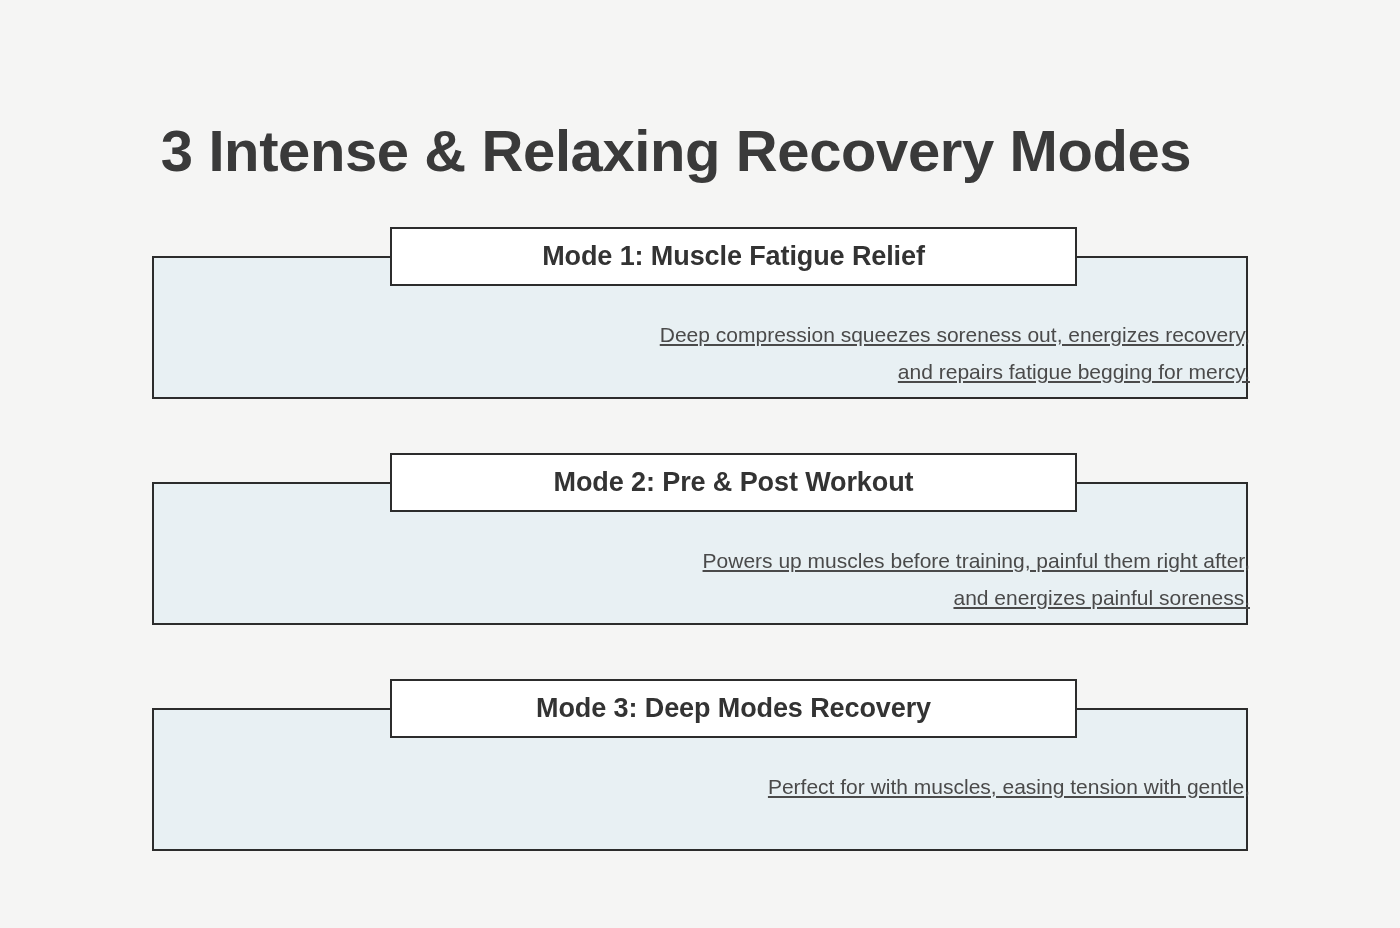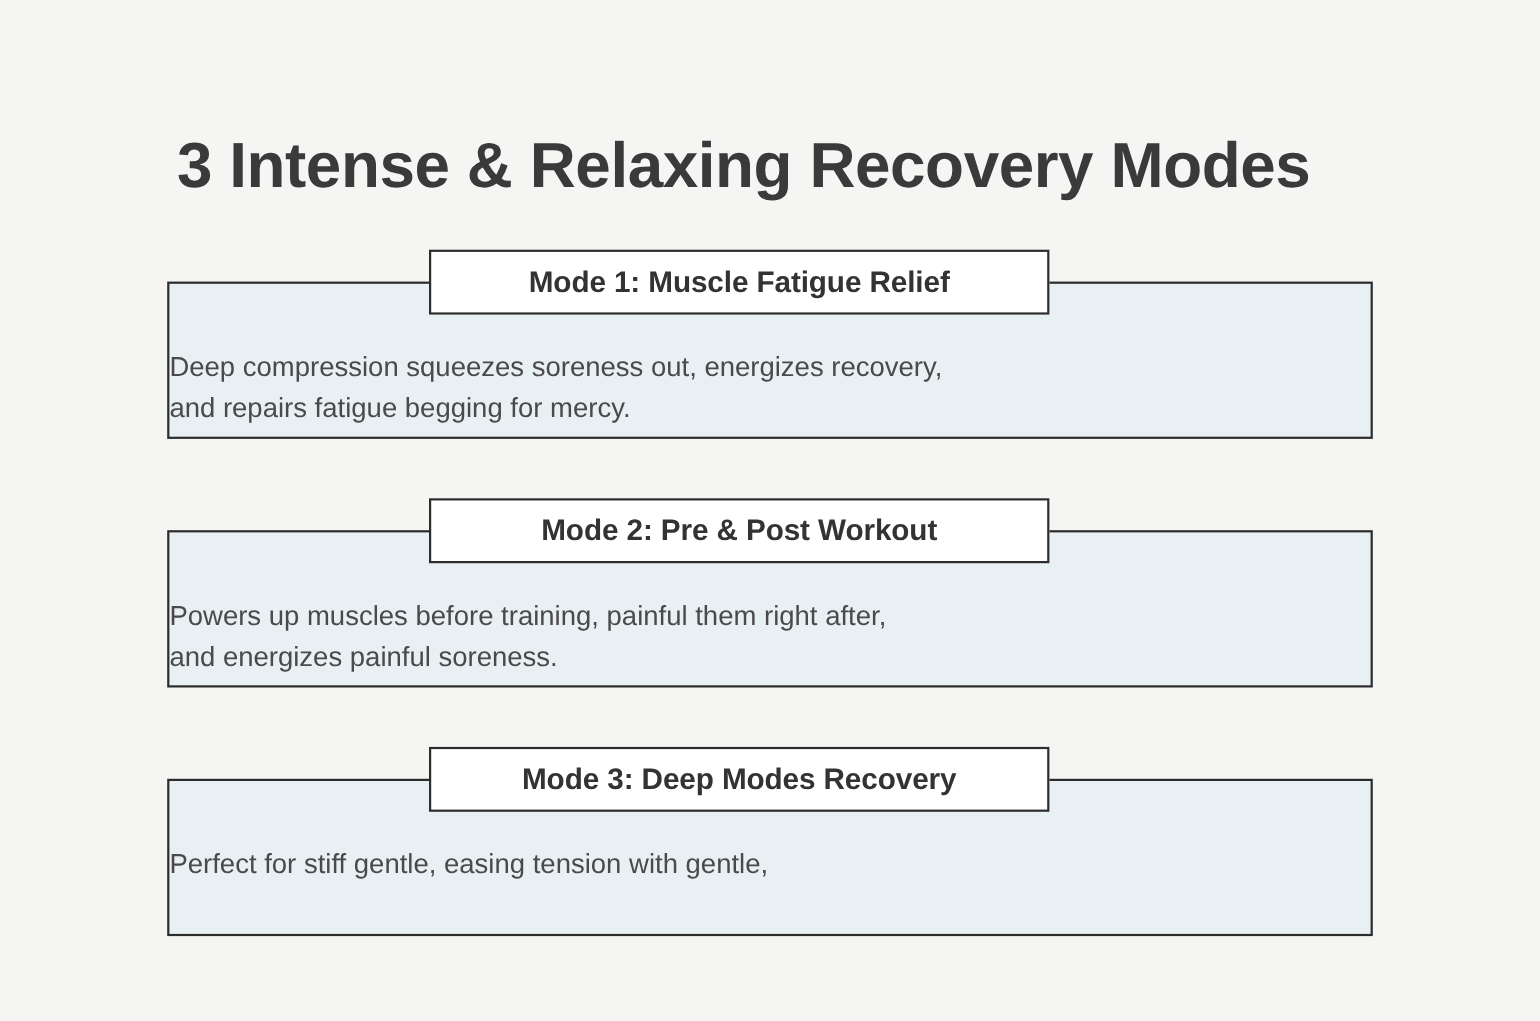--- a/index.html
+++ b/index.html
@@ -66,38 +66,39 @@
     box-sizing: border-box;
     background: #e8f0f3;
     border: 2px solid #2c2c2c;
   }
 
   .card-desc {
     position: absolute;
     left: 0;
     top: 58px;
     width: 1096px;
-    text-align: left;
-    font-size: 25px;
+    text-align: right;
+    font-size: 21px;
     font-weight: 400;
     line-height: 37px;
     color: #4a4a4a;
+    text-decoration: underline;
   }
 
   .card-desc .line {
     display: block;
     white-space: nowrap;
   }
 
   
   .card-badge {
     position: absolute;
     left: 238px;           
     top: 0;
-    width: 564px;
+    width: 687px;
     height: 59px;
     box-sizing: border-box;
     background: #ffffff;
     border: 2px solid #2c2c2c;
     display: flex;
     align-items: center;
     justify-content: center;
     z-index: 2;
   }
 
@@ -138,21 +139,21 @@
         </div>
       </div>
       <div class="card-badge">
         <span class="card-badge-label">Mode 2: Pre &amp; Post Workout</span>
       </div>
     </div>
 
     <div class="card card-3">
       <div class="card-body">
         <div class="card-desc">
-          <span class="line">Perfect for stiff gentle, easing tension with gentle,</span>
+          <span class="line">Perfect for with muscles, easing tension with gentle,</span>
         </div>
       </div>
       <div class="card-badge">
         <span class="card-badge-label">Mode 3: Deep Modes Recovery</span>
       </div>
     </div>
 
   </div>
 </div>
 

